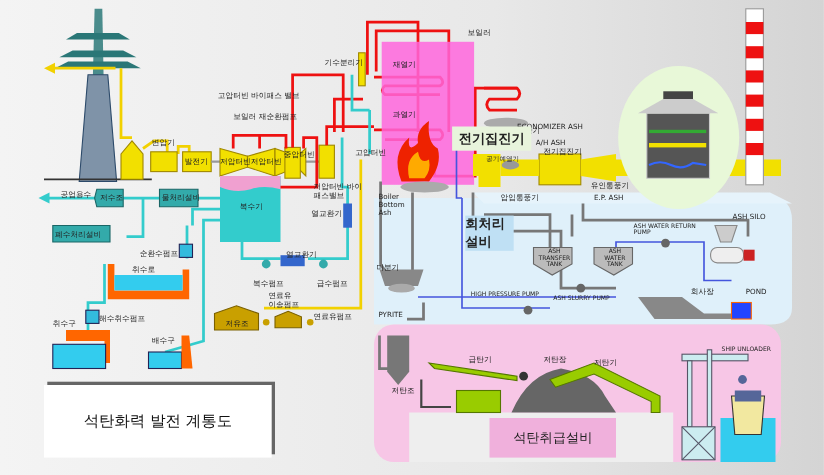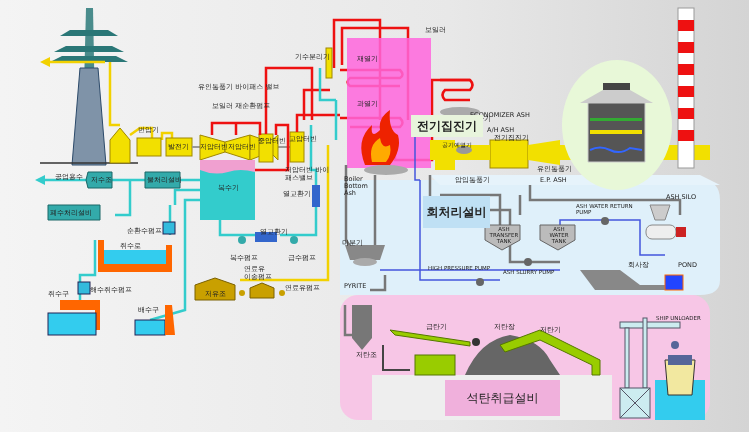--- a/index.html
+++ b/index.html
@@ -190,23 +190,23 @@
   <path d="M665 360 L695 360 L692 395 L668 395 Z" fill="#f2e8a0" stroke="#333"></path>
   <rect x="668" y="355" width="24" height="10" fill="#556699"></rect>
   <circle cx="675" cy="345" r="4" fill="#556699"></circle>
 </svg>
 
 <span class="lbl" style="left:138px;top:127px;">변압기</span>
 <span class="lbl" style="left:168px;top:144px;">발전기</span>
 <span class="lbl" style="left:200px;top:144px;">저압터빈</span>
 <span class="lbl" style="left:228px;top:144px;">저압터빈</span>
 <span class="lbl" style="left:258px;top:138px;width:32px;white-space:normal;">중압터빈</span>
-<span class="lbl" style="left:289px;top:136px;width:32px;white-space:normal;">고압터빈</span>
+<span class="lbl" style="left:289px;top:136px;width:32px;white-space:normal;padding-left:34px;">고압터빈</span>
 <span class="lbl" style="left:295px;top:54px;">기수분리기</span>
-<span class="lbl" style="left:198px;top:84px;">유인통풍기 바이패스 밸브</span>
+<span class="lbl" style="left:198px;top:84px;">고압터빈 바이패스 밸브</span>
 <span class="lbl" style="left:212px;top:103px;">보일러 재순환펌프</span>
 <span class="lbl" style="left:285px;top:166px;width:48px;white-space:normal;line-height:1.2;">저압터빈 바이패스밸브</span>
 <span class="lbl" style="left:425px;top:27px;">보일러</span>
 <span class="lbl" style="left:357px;top:56px;">재열기</span>
 <span class="lbl" style="left:357px;top:101px;">과열기</span>
 <span class="lbl" style="left:470px;top:73px;margin-top:43px;">절탄기</span>
 <span class="lbl lbl-en" style="left:470px;top:112px;">ECONOMIZER ASH</span>
 <span class="lbl lbl-en" style="left:487px;top:127px;">A/H ASH</span>
 <span class="lbl" style="left:494px;top:135px;">전기집진기</span>
 <span class="lbl" style="left:442px;top:142px;font-size:6px;">공기예열기</span>
@@ -241,17 +241,18 @@
 <span class="lbl lbl-en" style="left:503px;top:270px;font-size:5.5px;">ASH SLURRY PUMP</span>
 <span class="lbl" style="left:628px;top:262px;">회사장</span>
 <span class="lbl lbl-en" style="left:678px;top:262px;">POND</span>
 <span class="lbl" style="left:356px;top:352px;">저탄조</span>
 <span class="lbl" style="left:426px;top:324px;">급탄기</span>
 <span class="lbl" style="left:494px;top:324px;">저탄장</span>
 <span class="lbl" style="left:540px;top:327px;">저탄기</span>
 <span class="lbl lbl-en" style="left:656px;top:316px;font-size:5.5px;">SHIP UNLOADER</span>
 
 <div class="section-label" style="left:411px;top:115px;width:72px;height:22px;background:#e8f4dc;font-size:12px;">전기집진기</div>
-<div class="section-label" style="left:423px;top:196px;width:67px;height:32px;background:#bfe0f4;font-size:12px;">회처리설비</div>
+<div class="section-label" style="left:423px;top:196px;width:44px;height:32px;background:#bfe0f4;font-size:12px;">회처리설비</div>
 <div class="section-label" style="left:445px;top:380px;width:115px;height:36px;background:#f0b0dc;font-size:12px;font-weight:normal;">석탄취급설비</div>
 
+<div class="title-box">석탄화력 발전 계통도</div>
 
 </div>
 
 </body></html>

